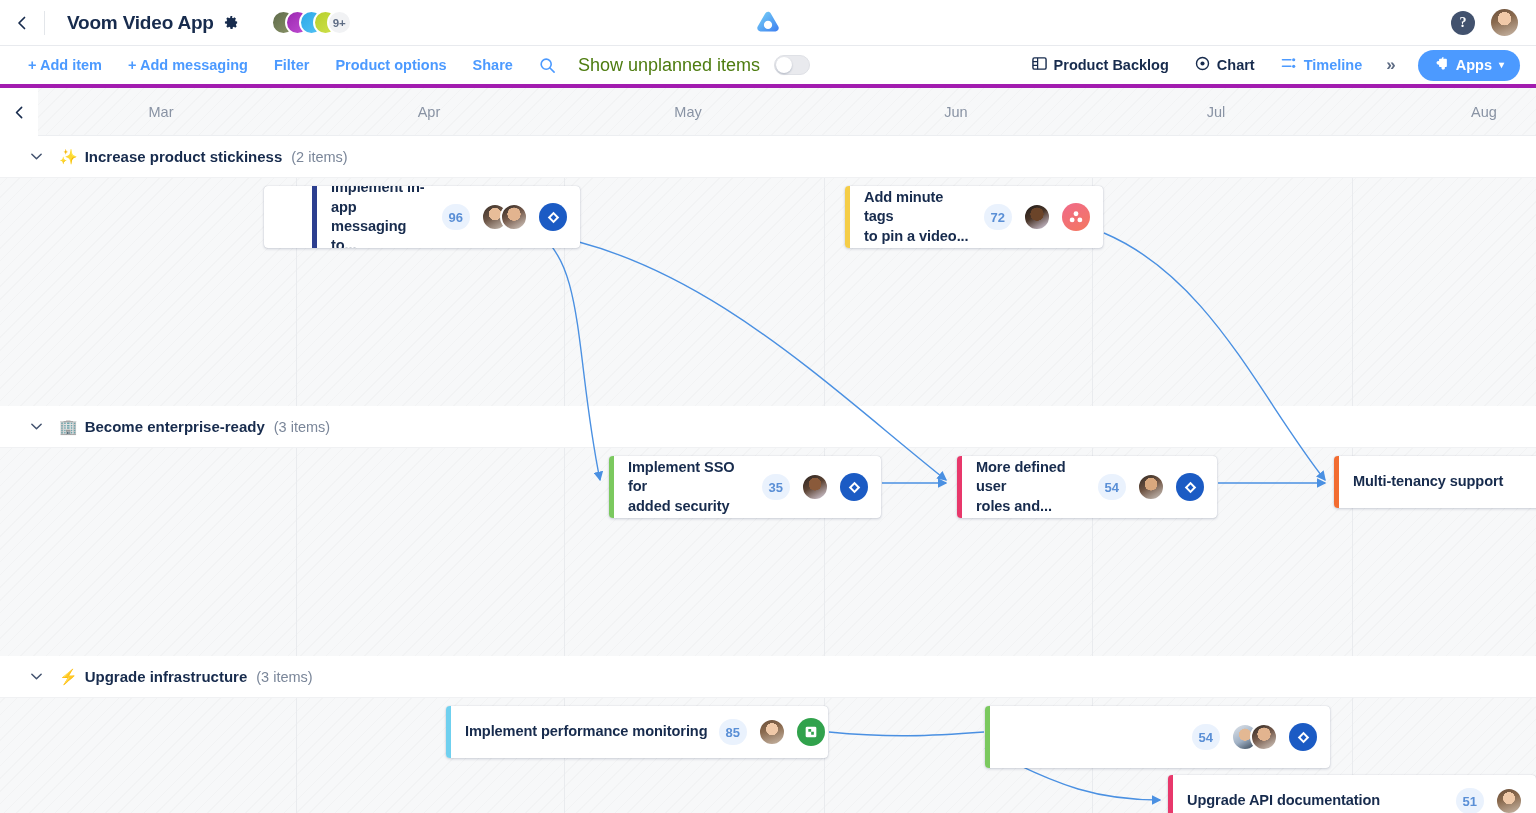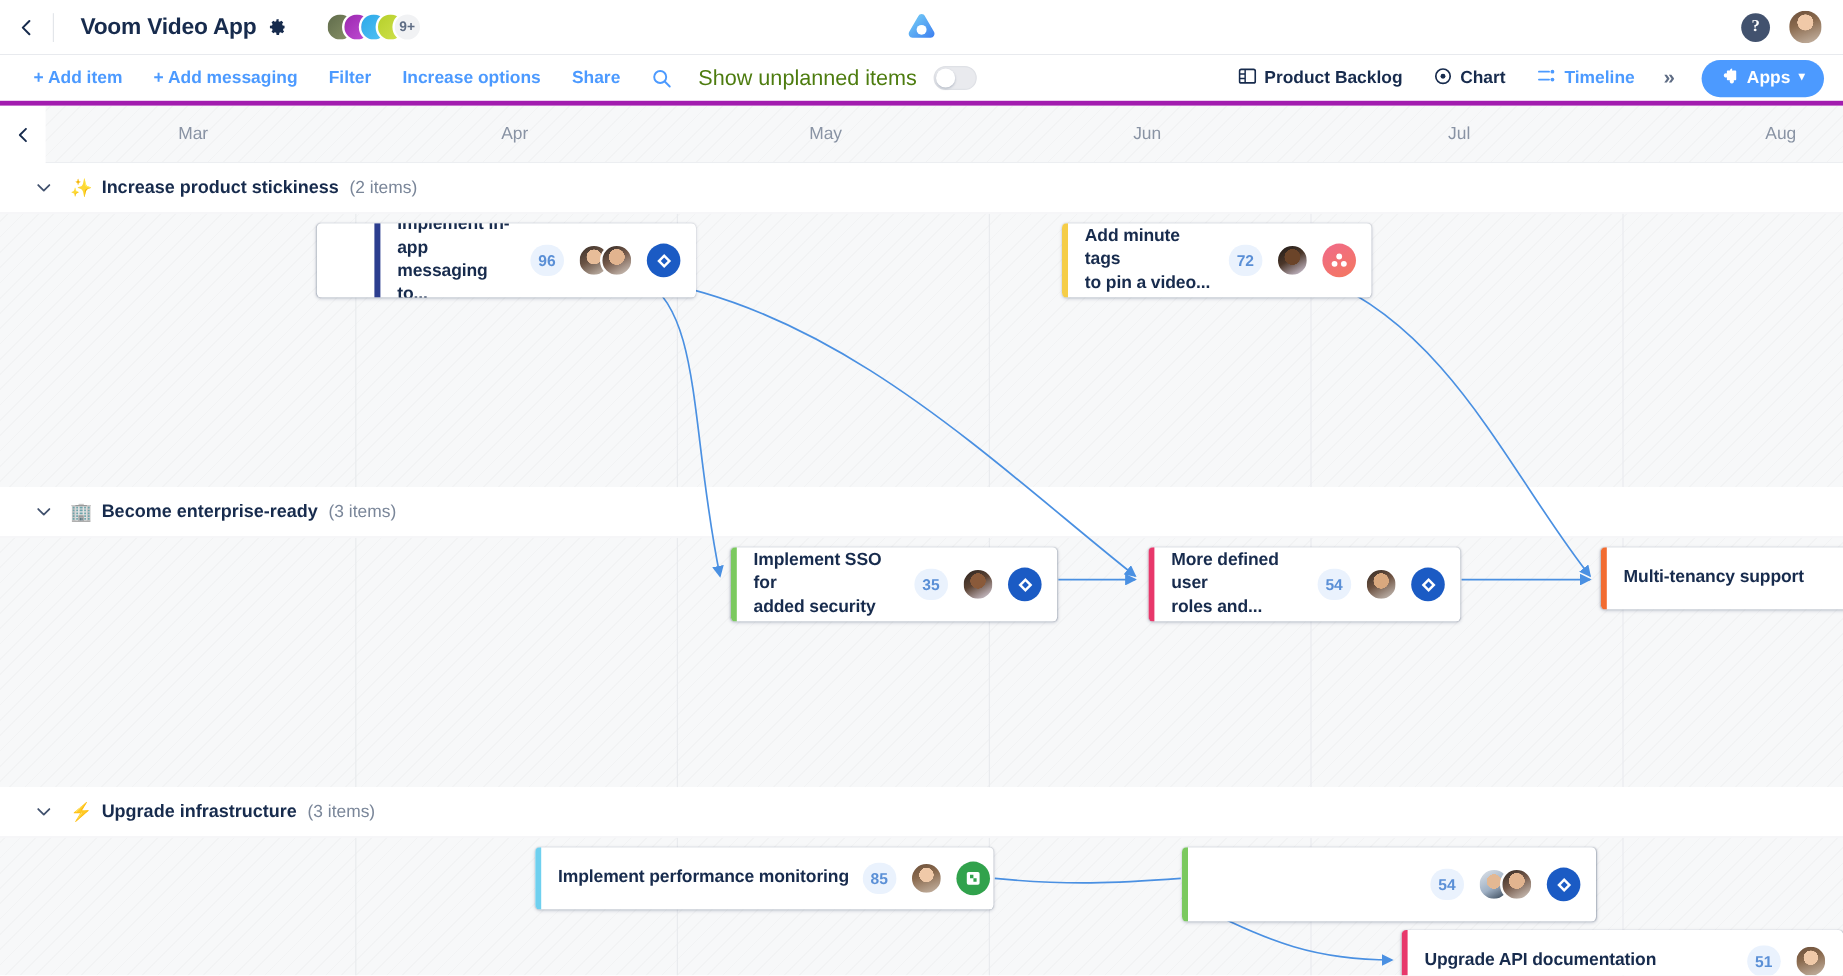--- a/index.html
+++ b/index.html
@@ -268,21 +268,21 @@
   <div class="topbar-right">
     <div class="help-btn">?</div>
     <div class="user-avatar"></div>
   </div>
 </div>
 
 <div class="toolbar">
   <div class="tb-link">+ Add item</div>
   <div class="tb-link">+ Add messaging</div>
   <div class="tb-link">Filter</div>
-  <div class="tb-link">Increase options</div>
+  <div class="tb-link">Product options</div>
   <div class="tb-link">Share</div>
   <div class="tb-search">
     <svg width="17" height="17" viewBox="0 0 18 18">
         <circle cx="7.6" cy="7.6" r="5.3" fill="none" stroke="#4c9aff" stroke-width="1.7"></circle>
         <path d="M11.6 11.6 16 16" stroke="#4c9aff" stroke-width="1.7" stroke-linecap="round"></path>
       </svg>
   </div>
   <div class="tb-toggle-label">Show unplanned items</div>
   <div class="toggle">
       <div class="knob"></div>
@@ -379,21 +379,21 @@
                 <div class="av av-b"></div>
               </div>
               <div class="app-ico ico-jira">
                 <svg width="17" height="17" viewBox="0 0 20 20">
                   <path fill="#fff" d="M10 3.2 16.8 10 10 16.8 3.2 10z"></path>
                   <path fill="#1b5bc4" d="M10 6.6 13.4 10 10 13.4 6.6 10z"></path>
                 </svg>
               </div>
             </div>
           </div>
-          <div class="card" style="left: 845px; top: 8px; width: 258px; height: 62px; margin-left: 40px;">
+          <div class="card" style="left: 845px; top: 8px; width: 258px; height: 62px;">
             <div class="card-bar" style="background: rgb(245, 205, 71);"></div>
             <div class="card-inner">
               <div class="card-title">Add minute tags
 to pin a video...</div>
               <div class="pill">72</div>
               <div class="avs">
                 <div class="av av-c"></div>
               </div>
               <div class="app-ico ico-asana">
                 <svg width="18" height="18" viewBox="0 0 20 20">

